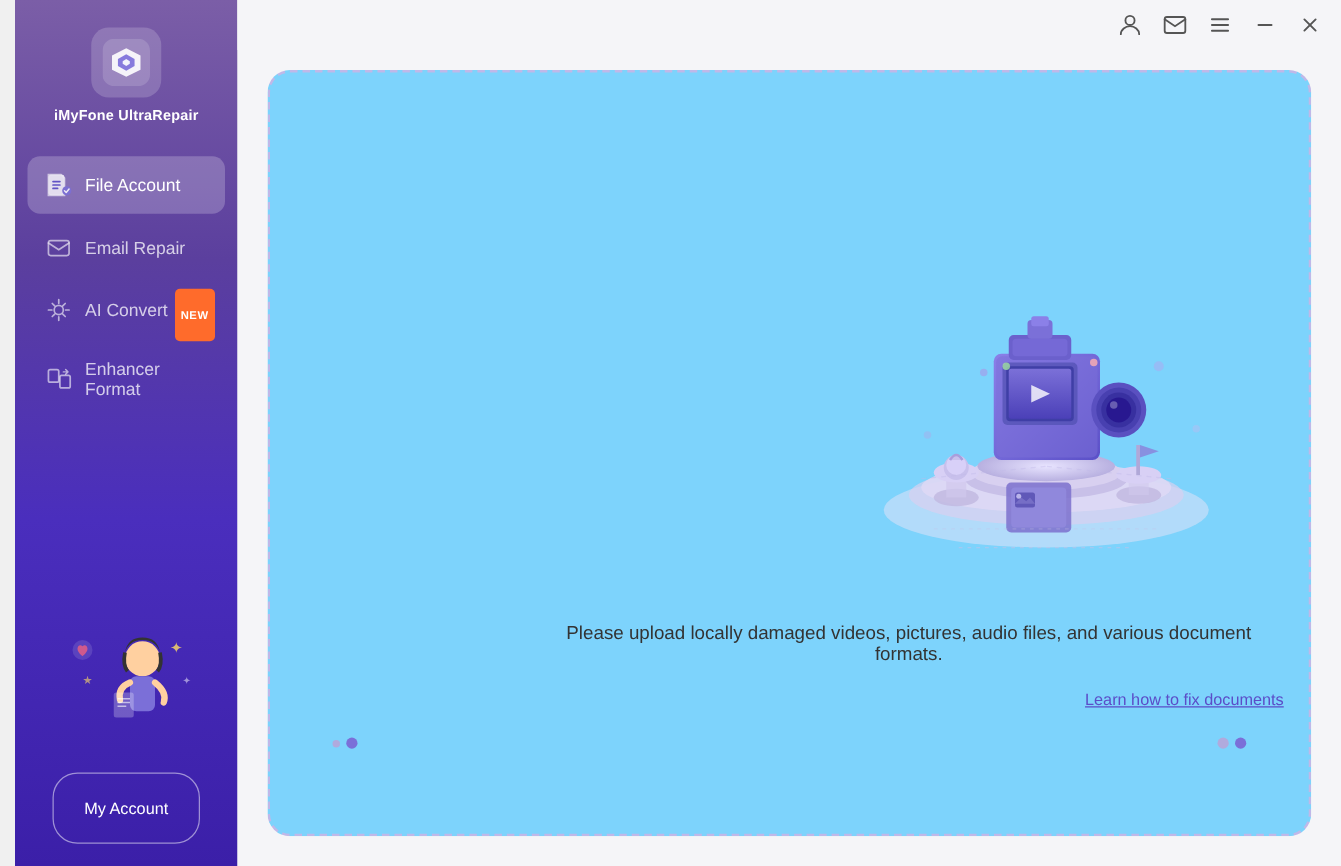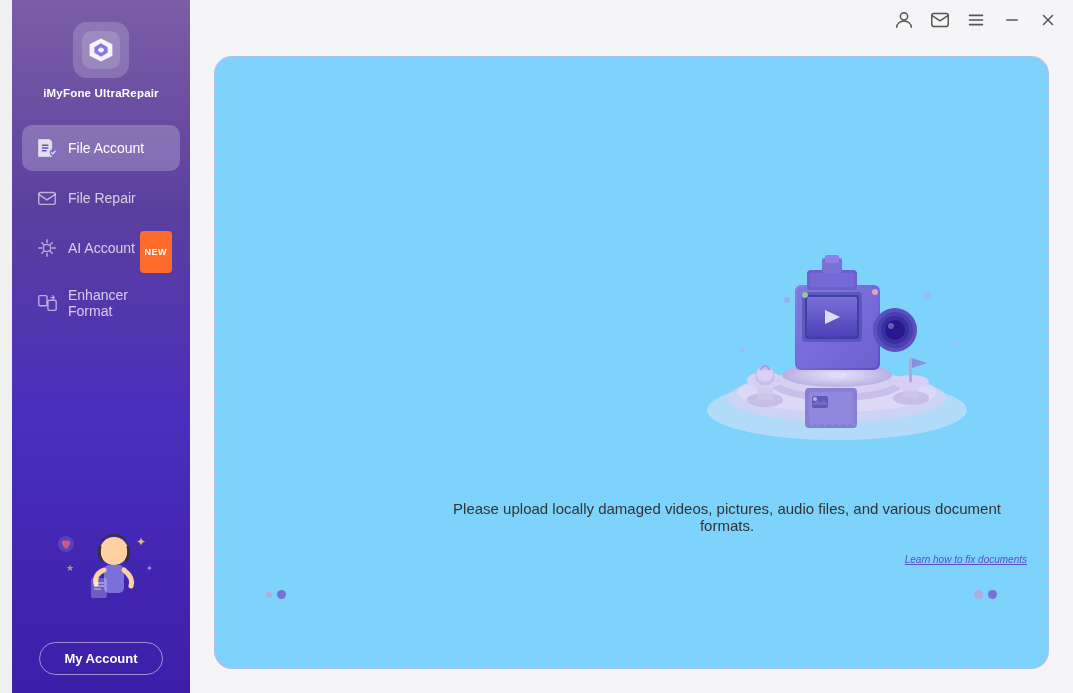--- a/index.html
+++ b/index.html
@@ -113,22 +113,22 @@
       align-items: center;
       gap: 16px;
       width: 100%;
     }
 
     .my-account-btn {
       border: 1.5px solid rgba(255,255,255,0.5);
       background: transparent;
       color: white;
       font-size: 13px;
-      font-weight: 700;
-      padding: 8px 24px;
+      font-weight: 400;
+      padding: 20px 24px;
       border-radius: 20px;
       cursor: pointer;
       transition: background 0.15s;
     }
 
     
     .main-content {
       flex: 1;
       height: 693px;
       background: #f5f5f8;
@@ -207,24 +207,23 @@
       font-size: 16px;
       font-weight: 600;
       cursor: pointer;
       letter-spacing: 0.3px;
       box-shadow: 0 4px 16px rgba(90,70,200,0.35);
       transition: opacity 0.15s;
     }
 
     .learn-link {
       color: #5B4DC8;
-      font-size: 10px;
+      font-size: 13px;
       text-decoration: underline;
       cursor: pointer;
-      font-style: italic;
     }
 
     
     .sidebar-char-svg {
       width: 130px;
       height: 110px;
     }
   </style>
 </head>
 <body>
@@ -253,30 +252,30 @@
         <path d="M17 17 L18.5 18.5 L21 15.5" stroke="white" stroke-width="1.3" stroke-linecap="round" stroke-linejoin="round"></path>
       </svg>
       <span>File Account</span>
     </div>
 
     <div class="nav-item">
       <svg class="nav-icon" viewBox="0 0 24 24" fill="none">
         <rect x="3" y="6" width="18" height="13" rx="2" fill="none" stroke="rgba(255,255,255,0.7)" stroke-width="1.5"></rect>
         <path d="M3 8 L12 14 L21 8" stroke="rgba(255,255,255,0.7)" stroke-width="1.5" stroke-linecap="round"></path>
       </svg>
-      <span>File Repair</span>
+      <span>Email Repair</span>
     </div>
 
     <div class="nav-item">
       <svg class="nav-icon" viewBox="0 0 24 24" fill="none">
         <circle cx="12" cy="12" r="4" fill="none" stroke="rgba(255,255,255,0.7)" stroke-width="1.5"></circle>
         <path d="M12 3 L12 6 M12 18 L12 21 M3 12 L6 12 M18 12 L21 12" stroke="rgba(255,255,255,0.7)" stroke-width="1.5" stroke-linecap="round"></path>
         <path d="M6.34 6.34 L8.46 8.46 M15.54 15.54 L17.66 17.66 M6.34 17.66 L8.46 15.54 M15.54 8.46 L17.66 6.34" stroke="rgba(255,255,255,0.7)" stroke-width="1.5" stroke-linecap="round"></path>
       </svg>
-      <span>AI Account</span>
+      <span>AI Convert</span>
       <span class="nav-badge">NEW</span>
     </div>
 
     <div class="nav-item">
       <svg class="nav-icon" viewBox="0 0 24 24" fill="none">
         <rect x="3" y="4" width="9" height="11" rx="1.5" fill="none" stroke="rgba(255,255,255,0.7)" stroke-width="1.5"></rect>
         <rect x="13" y="9" width="9" height="11" rx="1.5" fill="none" stroke="rgba(255,255,255,0.7)" stroke-width="1.5"></rect>
         <path d="M16 6 L20 6 M18 4 L20 6 L18 8" stroke="rgba(255,255,255,0.7)" stroke-width="1.3" stroke-linecap="round" stroke-linejoin="round"></path>
       </svg>
       <span>Enhancer Format</span>

